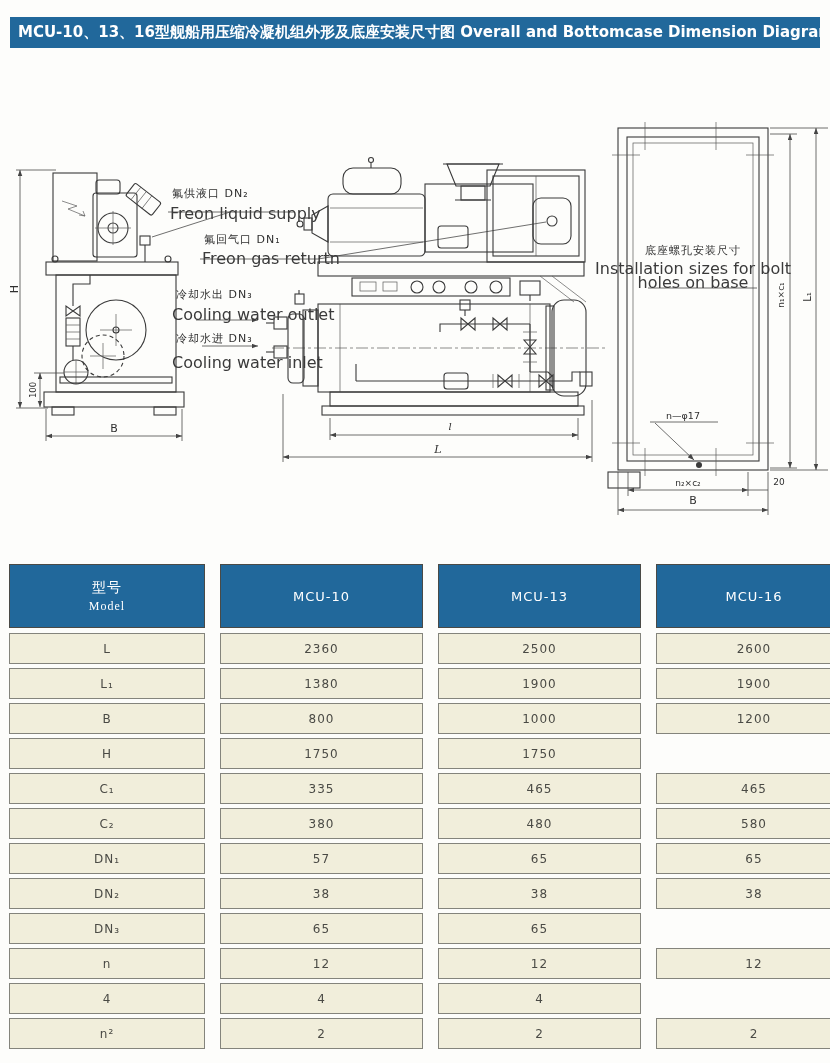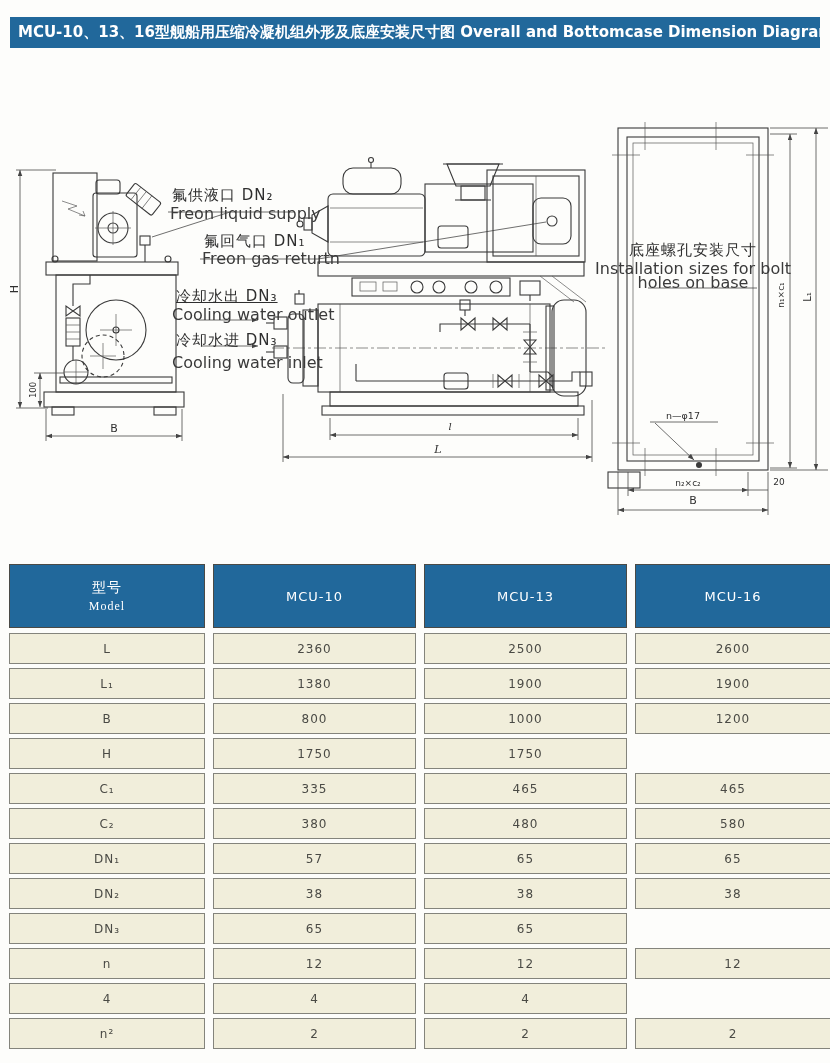--- a/index.html
+++ b/index.html
@@ -15,33 +15,33 @@
     margin:17px 10px 0 10px; height:31px; line-height:31px;
     background:var(--blue); color:#fff; font-weight:bold; font-size:15px;
     padding-left:8px; white-space:nowrap; overflow:hidden;
   }
   
   .diagram{position:relative; height:458px; margin-top:12px;}
   .diagram svg{position:absolute; left:0; top:0;}
   .lbl{position:absolute; white-space:nowrap; color:#2f2f2f;}
   .c{transform:translate(-50%,-50%);}
   .rot{transform:translate(-50%,-50%) rotate(-90deg);}
-  .zh{font-size:15px; letter-spacing:1px; font-weight:500;}
+  .zh{font-size:11px; letter-spacing:1px; font-weight:500;}
   .en{font-size:16px; color:#3a3a3a;}
   .dimtxt{font-size:10px;}
   .small{font-size:9px;}
   .ital{font-style:italic; font-family:"DejaVu Serif",serif;}
   
   svg .ln{stroke:#3a3a3a; fill:none; stroke-width:1.1;}
   svg .thin{stroke:#5a5a5a; fill:none; stroke-width:0.7;}
   svg .dim{stroke:#4a4a4a; fill:none; stroke-width:0.8;}
   svg .solid{fill:#3a3a3a; stroke:none;}
   
   .spec-table{margin:46px 9px 0 9px;}
-  .thead,.tr{display:grid; grid-template-columns:196px 203px 203px 196px; column-gap:8px;}
+  .thead,.tr{display:grid; grid-template-columns:196px 203px 203px 196px; column-gap:15px;}
   .th{
     background:var(--blue); color:#fff; height:62px;
     display:flex; flex-direction:column; align-items:center; justify-content:center;
     font-size:13px; letter-spacing:1px; border:1px solid #4a4a46;
   }
   .th .m-zh{font-size:14px;}
   .th .m-en{font-size:12px; margin-top:2px;font-family:Liberation Serif, serif;}
   .tbody{margin-top:5px;}
   .tr{margin-bottom:4px;}
   .td{
@@ -254,21 +254,21 @@
     </svg>
 
     <span class="lbl rot dimtxt" style="left:14px;top:229px;font-size:11px;">H</span>
     <span class="lbl rot" style="left:33px;top:330px;font-size:8.5px;">100</span>
     <span class="lbl c" style="left:114px;top:368px;font-size:11px;">B</span>
 
     <span class="lbl zh" style="left:172px;top:126px;">氟供液口 DN₂</span>
     <span class="lbl en" style="left:170px;top:144px;">Freon liquid supply</span>
     <span class="lbl zh" style="left:204px;top:172px;">氟回气口 DN₁</span>
     <span class="lbl en" style="left:202px;top:189px;">Freon  gas returtn</span>
-    <span class="lbl zh" style="left:176px;top:227px;text-decoration:underline;">冷却水出 DN₃</span>
+    <span class="lbl zh" style="left:176px;top:227px;">冷却水出 DN₃</span>
     <span class="lbl en" style="left:172px;top:245px;">Cooling water outlet</span>
     <span class="lbl zh" style="left:176px;top:271px;">冷却水进 DN₃</span>
     <span class="lbl en" style="left:172px;top:293px;">Cooling water inlet</span>
 
     <span class="lbl c ital" style="left:450px;top:366px;font-size:10px;">l</span>
     <span class="lbl c ital" style="left:438px;top:389px;font-size:11px;">L</span>
 
     <span class="lbl c zh" style="left:693px;top:190px;">底座螺孔安装尺寸</span>
     <span class="lbl c en" style="left:693px;top:208px;">Installation sizes for bolt</span>
     <span class="lbl c en" style="left:693px;top:222px;">holes on base</span>

